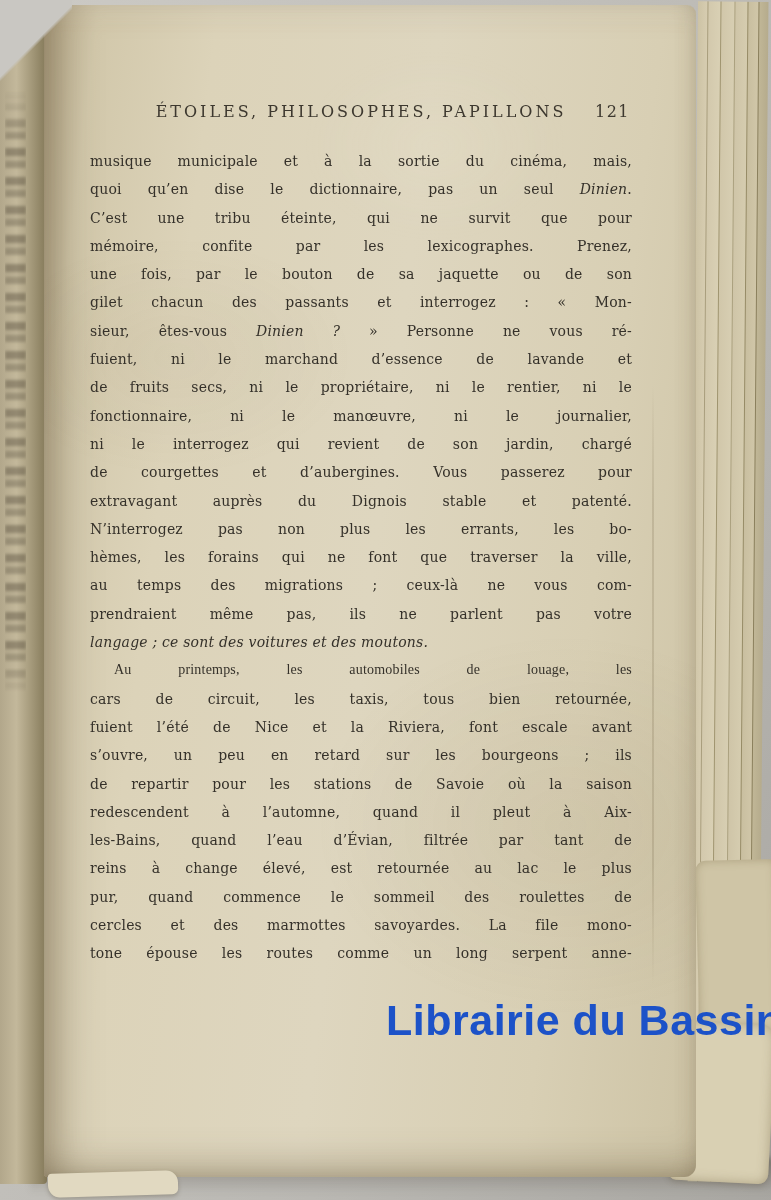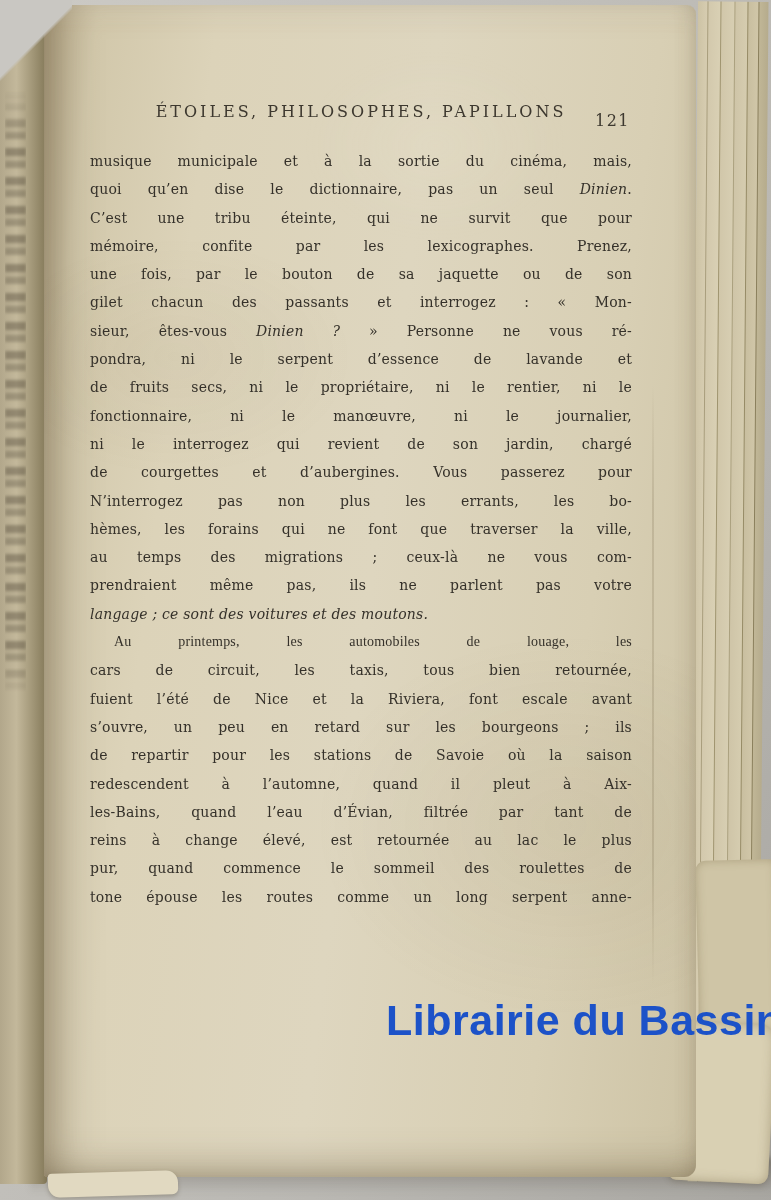--- a/index.html
+++ b/index.html
@@ -55,21 +55,21 @@
       radial-gradient(ellipse 420px 320px at 80% 70%, rgba(110,90,55,.07), transparent 60%),
       radial-gradient(ellipse 220px 160px at 60% 12%, rgba(255,250,230,.09), transparent 60%);}
   .crease{position:absolute;left:608px;top:380px;width:2px;height:600px;pointer-events:none;
     background:linear-gradient(180deg,rgba(120,105,75,0),rgba(120,105,75,.22) 20%,rgba(120,105,75,.22) 80%,rgba(120,105,75,0));}
   .corner-bg{position:absolute;left:0;top:0;width:72px;height:92px;z-index:3;pointer-events:none;
     background:linear-gradient(135deg,#c9c7c2 47%,rgba(201,199,194,0) 50%);}
   
   .text-block{position:absolute;left:46px;top:96px;width:542px;color:var(--ink,#35312a);z-index:4;}
   .running-head{position:relative;text-align:center;font-size:16px;letter-spacing:3px;
     margin-bottom:24px;color:#3d382f;height:22px;line-height:22px;white-space:nowrap;}
-  .folio{position:absolute;right:2px;top:9px;letter-spacing:1.5px;}
+  .folio{position:absolute;right:2px;top:0;letter-spacing:1.5px;}
   .line{height:28.3px;line-height:28.3px;font-size:14px;letter-spacing:.2px;
     text-align:justify;text-align-last:justify;white-space:nowrap;}
   .line.noj{text-align:left;text-align-last:left;font-style:italic;}
   .line.indent{text-indent:24px;font-family:Liberation Serif, serif;}
   .line em{font-style:italic;}
   
   .watermark{position:absolute;left:386px;top:996px;z-index:5;
     font-family:"Liberation Sans",sans-serif;font-weight:bold;font-size:43px;
     letter-spacing:.5px;color:var(--watermark,#1c52c8);white-space:nowrap;}
 </style>
@@ -98,39 +98,41 @@
         <span class="folio">121</span>
       </div>
       <div>
           <div class="line">musique municipale et à la sortie du cinéma, mais,</div>
           <div class="line">quoi qu’en dise le dictionnaire, pas un seul <em>Dinien</em>.</div>
           <div class="line">C’est une tribu éteinte, qui ne survit que pour</div>
           <div class="line">mémoire, confite par les lexicographes. Prenez,</div>
           <div class="line">une fois, par le bouton de sa jaquette ou de son</div>
           <div class="line">gilet chacun des passants et interrogez : « Mon-</div>
           <div class="line">sieur, êtes-vous <em>Dinien ?</em> » Personne ne vous ré-</div>
-          <div class="line">pondra, ni le serpent d’essence de lavande et</div>
+          <div class="line">fuient, ni le marchand d’essence de lavande et</div>
           <div class="line">de fruits secs, ni le propriétaire, ni le rentier, ni le</div>
           <div class="line">fonctionnaire, ni le manœuvre, ni le journalier,</div>
           <div class="line">ni le interrogez qui revient de son jardin, chargé</div>
           <div class="line">de courgettes et d’aubergines. Vous passerez pour</div>
+          <div class="line">extravagant auprès du Dignois stable et patenté.</div>
           <div class="line">N’interrogez pas non plus les errants, les bo-</div>
           <div class="line">hèmes, les forains qui ne font que traverser la ville,</div>
           <div class="line">au temps des migrations ; ceux-là ne vous com-</div>
           <div class="line">prendraient même pas, ils ne parlent pas votre</div>
           <div class="line noj">langage ; ce sont des voitures et des moutons.</div>
           <div class="line indent">Au printemps, les automobiles de louage, les</div>
           <div class="line">cars de circuit, les taxis, tous bien retournée,</div>
           <div class="line">fuient l’été de Nice et la Riviera, font escale avant</div>
           <div class="line">s’ouvre, un peu en retard sur les bourgeons ; ils</div>
           <div class="line">de repartir pour les stations de Savoie où la saison</div>
           <div class="line">redescendent à l’automne, quand il pleut à Aix-</div>
           <div class="line">les-Bains, quand l’eau d’Évian, filtrée par tant de</div>
           <div class="line">reins à change élevé, est retournée au lac le plus</div>
           <div class="line">pur, quand commence le sommeil des roulettes de</div>
+          <div class="line">cercles et des marmottes savoyardes. La file mono-</div>
           <div class="line">tone épouse les routes comme un long serpent anne-</div>
         </div>
     </div>
   </div>
 
   <div class="corner-bg"></div>
 
   <div class="watermark">Librairie du Bassin</div>
 </div>
 

